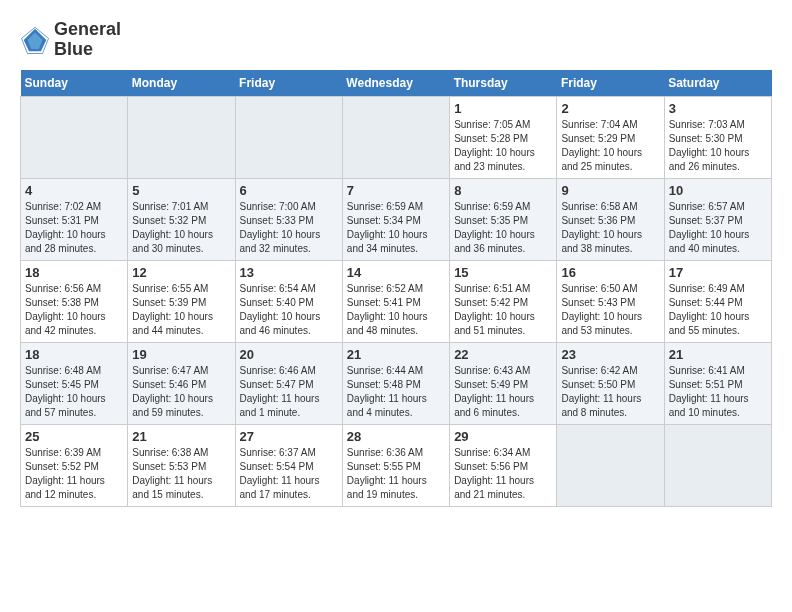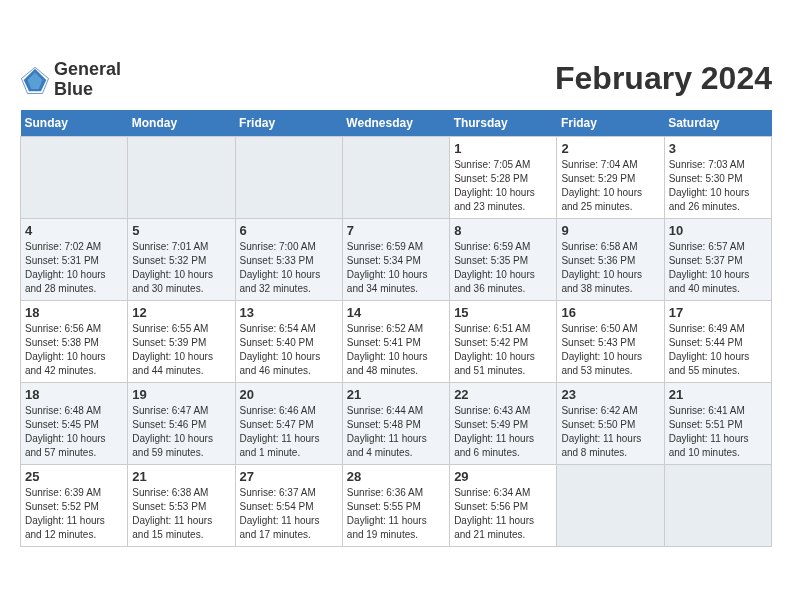--- a/index.html
+++ b/index.html
@@ -8,21 +8,20 @@
       background: #fff;
       width: 792px;
       min-height: 612px;
       padding: 20px;
     }
     .header-area {
       display: flex;
       justify-content: space-between;
       align-items: flex-start;
       margin-bottom: 10px;
-      margin-top: 40px;
     }
     .logo {
       display: flex;
       align-items: center;
       gap: 4px;
     }
     .logo-text {
       font-size: 18px;
       font-weight: bold;
       color: #333;
@@ -97,21 +96,20 @@
       <polygon points="20,5 35,20 28,35 12,35 5,20" fill="#3a7abf"></polygon>
       <polygon points="20,10 30,20 25,32 15,32 10,20" fill="#5a9fd4"></polygon>
       <polygon points="20,3 38,18 30,38 10,38 2,18" fill="none" stroke="#3a7abf" stroke-width="1"></polygon>
     </svg>
     <div class="logo-text">
       <span>General</span>
       <span>Blue</span>
     </div>
   </div>
   <div class="title-area">
-    <div class="month-year">February 2024</div>
   </div>
 </div>
 
 <table>
   <thead>
     <tr>
     <th>Sunday</th>
         <th>Monday</th>
         <th>Friday</th>
         <th>Wednesday</th>

